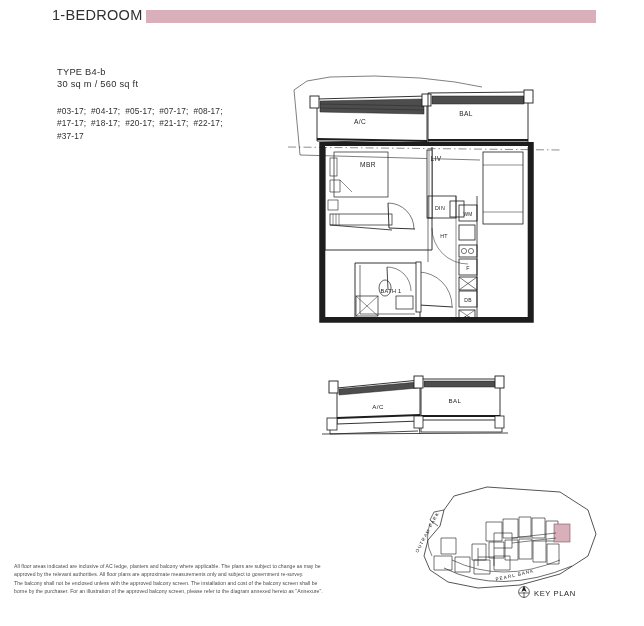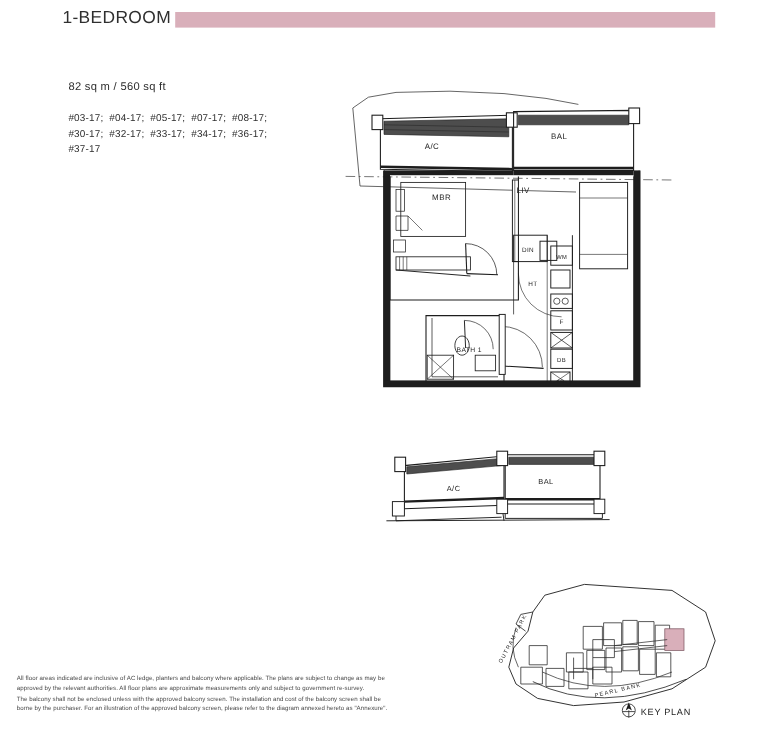--- a/index.html
+++ b/index.html
@@ -94,24 +94,25 @@
 </style>
 </head>
 <body>
 
 <div id="header-band">
   <div id="header-title">1-BEDROOM</div>
   <div id="header-rule" style="background: rgb(217, 175, 186);"></div>
 </div>
 
 <div id="info-block">
-  <div class="type-area">82 sq m / 560 sq ft</div>
+  <div class="type-name">TYPE B4-b</div>
+  <div class="type-area">30 sq m / 560 sq ft</div>
   <div id="unit-list">
       <div class="unit-row">#03-17;  #04-17;  #05-17;  #07-17;  #08-17;</div>
-      <div class="unit-row">#30-17;  #32-17;  #33-17;  #34-17;  #36-17;</div>
+      <div class="unit-row">#17-17;  #18-17;  #20-17;  #21-17;  #22-17;</div>
       <div class="unit-row">#37-17</div>
     </div>
 </div>
 
 <svg id="plan-canvas" viewBox="0 0 644 626">
 
   <g fill="none" stroke="#1d1d1d" stroke-width="0.7">
 
     <g stroke="#2a2a2a" stroke-width="0.6">
       <path d="M294,90 L307,81 L330,77 L375,76 L420,78 L455,82 L482,87"></path>

